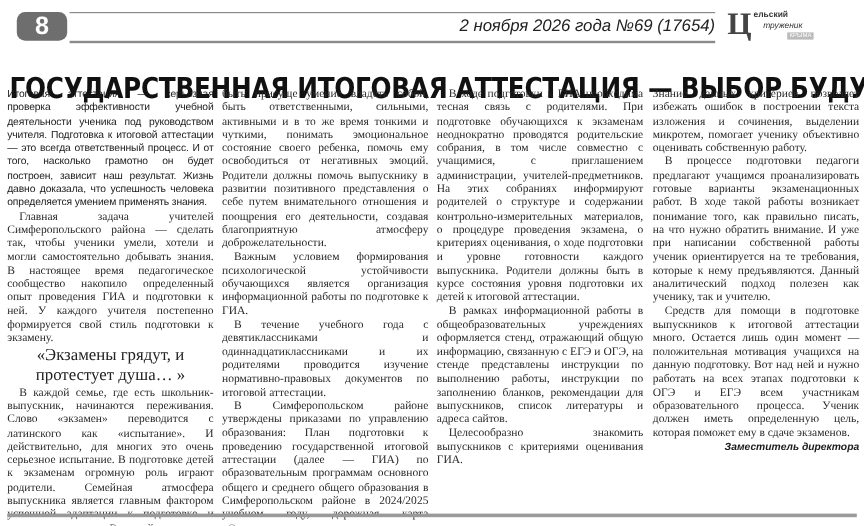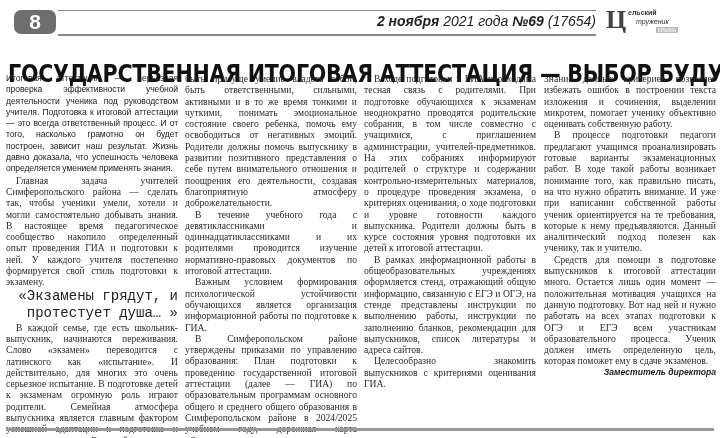--- a/index.html
+++ b/index.html
@@ -11,21 +11,21 @@
     font-family: "Liberation Sans", sans-serif; font-weight: bold; font-size: 21px;
     line-height: 24px; text-align: center;
   }
   .rule-top { position: absolute; left: 58px; right: 124px; top: 10px; height: 1px; background: #8a8a8a; }
   .rule-bot { position: absolute; left: 58px; right: 124px; top: 34px; height: 2px; background: #8a8a8a; }
   .issue {
     position: absolute; left: 200px; width: 396px; top: 13px; text-align: right;
     font-family: "Liberation Sans", sans-serif; font-style: italic; font-size: 14px; color: #222;
     white-space: nowrap;
   }
-  .issue b { font-weight: bold; }
+  .issue b { font-weight: normal; }
   .logo { position: absolute; left: 606px; top: 5px; width: 100px; height: 32px; }
   .logo .mark { position: absolute; left: 0; top: 0; font-family: "Liberation Serif", serif; font-weight: bold; font-size: 26px; color: #444; line-height: 30px; }
   .logo .t1 { position: absolute; left: 22px; top: 4px; font-family: "Liberation Sans", sans-serif; font-size: 7px; font-weight: bold; color: #333; }
   .logo .t2 { position: absolute; left: 30px; top: 13px; font-family: "Liberation Sans", sans-serif; font-size: 7px; font-style: italic; color: #333; }
   .logo .t3 { position: absolute; left: 50px; top: 22px; font-family: "Liberation Sans", sans-serif; font-size: 5px; background: #bbb; color: #fff; padding: 0 2px; }
 
   .headline {
     position: absolute; left: 8px; top: 44px; width: 712px;
     font-family: "DejaVu Sans", sans-serif; font-weight: bold; font-size: 24px;
     letter-spacing: -0.3px; color: #111; white-space: nowrap; transform: scaleX(0.86); transform-origin: left top;
@@ -33,55 +33,55 @@
   }
 
   .col { position: absolute; top: 73px; width: 172px; font-family: "Liberation Serif", serif; font-size: 9.6px; line-height: 11.3px; color: #2a2a2a; text-align: justify; }
   .c1 { left: 6px; }
   .c2 { left: 185px; }
   .c3 { left: 364px; }
   .c4 { left: 544px; }
   .col p { margin: 0; text-indent: 10px; }
   .col p.noind { text-indent: 0; }
   .lead { font-family: "Liberation Sans", sans-serif; font-weight: normal; font-size: 8.6px; line-height: 11.3px; color: #1a1a1a; text-indent: 0 !important; letter-spacing: -0.1px; }
-  .subhead { font-family: Liberation Mono, monospace; font-size: 14px; line-height: 17px; color: #222; margin: 1px 0 1px 0; text-indent: 0 !important; text-align: right; }
+  .subhead { font-family: Liberation Serif, serif; font-size: 14px; line-height: 17px; color: #222; margin: 1px 0 1px 0; text-indent: 0 !important; text-align: center; }
   .sign { font-family: "Liberation Sans", sans-serif; font-weight: bold; font-style: italic; font-size: 8.6px; line-height: 11px; text-align: right; text-indent: 0 !important; color: #1a1a1a; }
   .bottom-rule { position: absolute; left: 6px; right: 6px; top: 428px; height: 3px; background: #9a9a9a; }
 </style>
 </head>
 <body>
 
 <div class="masthead">
   <div class="page-num">8</div>
   <div class="rule-top"></div>
   <div class="rule-bot"></div>
   <div class="issue">
-    <b>2 ноября</b><span> 2021 года </span><b>№69</b><span> (17654)</span>
+    <b>2 ноября</b><span> 2026 года </span><b>№69</b><span> (17654)</span>
   </div>
   <div class="logo">
     <span class="mark">Ц</span>
     <span class="t1">ельский</span>
     <span class="t2">труженик</span>
     <span class="t3">КРЫМА</span>
   </div>
 </div>
 
 <h1 class="headline">ГОСУДАРСТВЕННАЯ ИТОГОВАЯ АТТЕСТАЦИЯ — ВЫБОР БУДУЩЕГО!</h1>
 
 <div class="col c1">
   <p class="lead">Итоговая аттестация — серьезная проверка эффективности учебной деятельности ученика под руководством учителя. Подготовка к итоговой аттестации — это всегда ответственный процесс. И от того, насколько грамотно он будет построен, зависит наш результат. Жизнь давно доказала, что успешность человека определяется умением применять знания.</p>
   <p>Главная задача учителей Симферопольского района — сделать так, чтобы ученики умели, хотели и могли самостоятельно добывать знания. В настоящее время педагогическое сообщество накопило определенный опыт проведения ГИА и подготовки к ней. У каждого учителя постепенно формируется свой стиль подготовки к экзамену.</p>
   <p class="subhead">«Экзамены грядут, и протестует душа… »</p>
   <p>В каждой семье, где есть школьник-выпускник, начинаются переживания. Слово «экзамен» переводится с латинского как «испытание». И действительно, для многих это очень серьезное испытание. В подготовке детей к экзаменам огромную роль играют родители. Семейная атмосфера выпускника является главным фактором успешной адаптации к подготовке и сдаче экзамена. В этой ситуации родителям прежде всего должно</p>
 </div>
 
 <div class="col c2">
   <p class="noind">быть присуще умение владеть собой, быть ответственными, сильными, активными и в то же время тонкими и чуткими, понимать эмоциональное состояние своего ребенка, помочь ему освободиться от негативных эмоций. Родители должны помочь выпускнику в развитии позитивного представления о себе путем внимательного отношения и поощрения его деятельности, создавая благоприятную атмосферу доброжелательности.</p>
+  <p>Важным условием формирования психологической устойчивости обучающихся является организация информационной работы по подготовке к ГИА.</p>
   <p>В течение учебного года с девятиклассниками и одиннадцатиклассниками и их родителями проводится изучение нормативно-правовых документов по итоговой аттестации.</p>
-  <p>Важным условием формирования психологической устойчивости обучающихся является организация информационной работы по подготовке к ГИА.</p>
   <p>В Симферопольском районе утверждены приказами по управлению образования: План подготовки к проведению государственной итоговой аттестации (далее — ГИА) по образовательным программам основного общего и среднего общего образования в Симферопольском районе в 2024/2025 учебном году, дорожная карта «Организация и проведение государственной итоговой аттестации по образовательным программам основного общего и среднего общего образования</p>
 </div>
 
 <div class="col c3">
   <p>В ходе подготовки к ГИА необходима тесная связь с родителями. При подготовке обучающихся к экзаменам неоднократно проводятся родительские собрания, в том числе совместно с учащимися, с приглашением администрации, учителей-предметников. На этих собраниях информируют родителей о структуре и содержании контрольно-измерительных материалов, о процедуре проведения экзамена, о критериях оценивания, о ходе подготовки и уровне готовности каждого выпускника. Родители должны быть в курсе состояния уровня подготовки их детей к итоговой аттестации.</p>
   <p>В рамках информационной работы в общеобразовательных учреждениях оформляется стенд, отражающий общую информацию, связанную с ЕГЭ и ОГЭ, на стенде представлены инструкции по выполнению работы, инструкции по заполнению бланков, рекомендации для выпускников, список литературы и адреса сайтов.</p>
   <p>Целесообразно знакомить выпускников с критериями оценивания ГИА.</p>
 </div>
 
 <div class="col c4">

